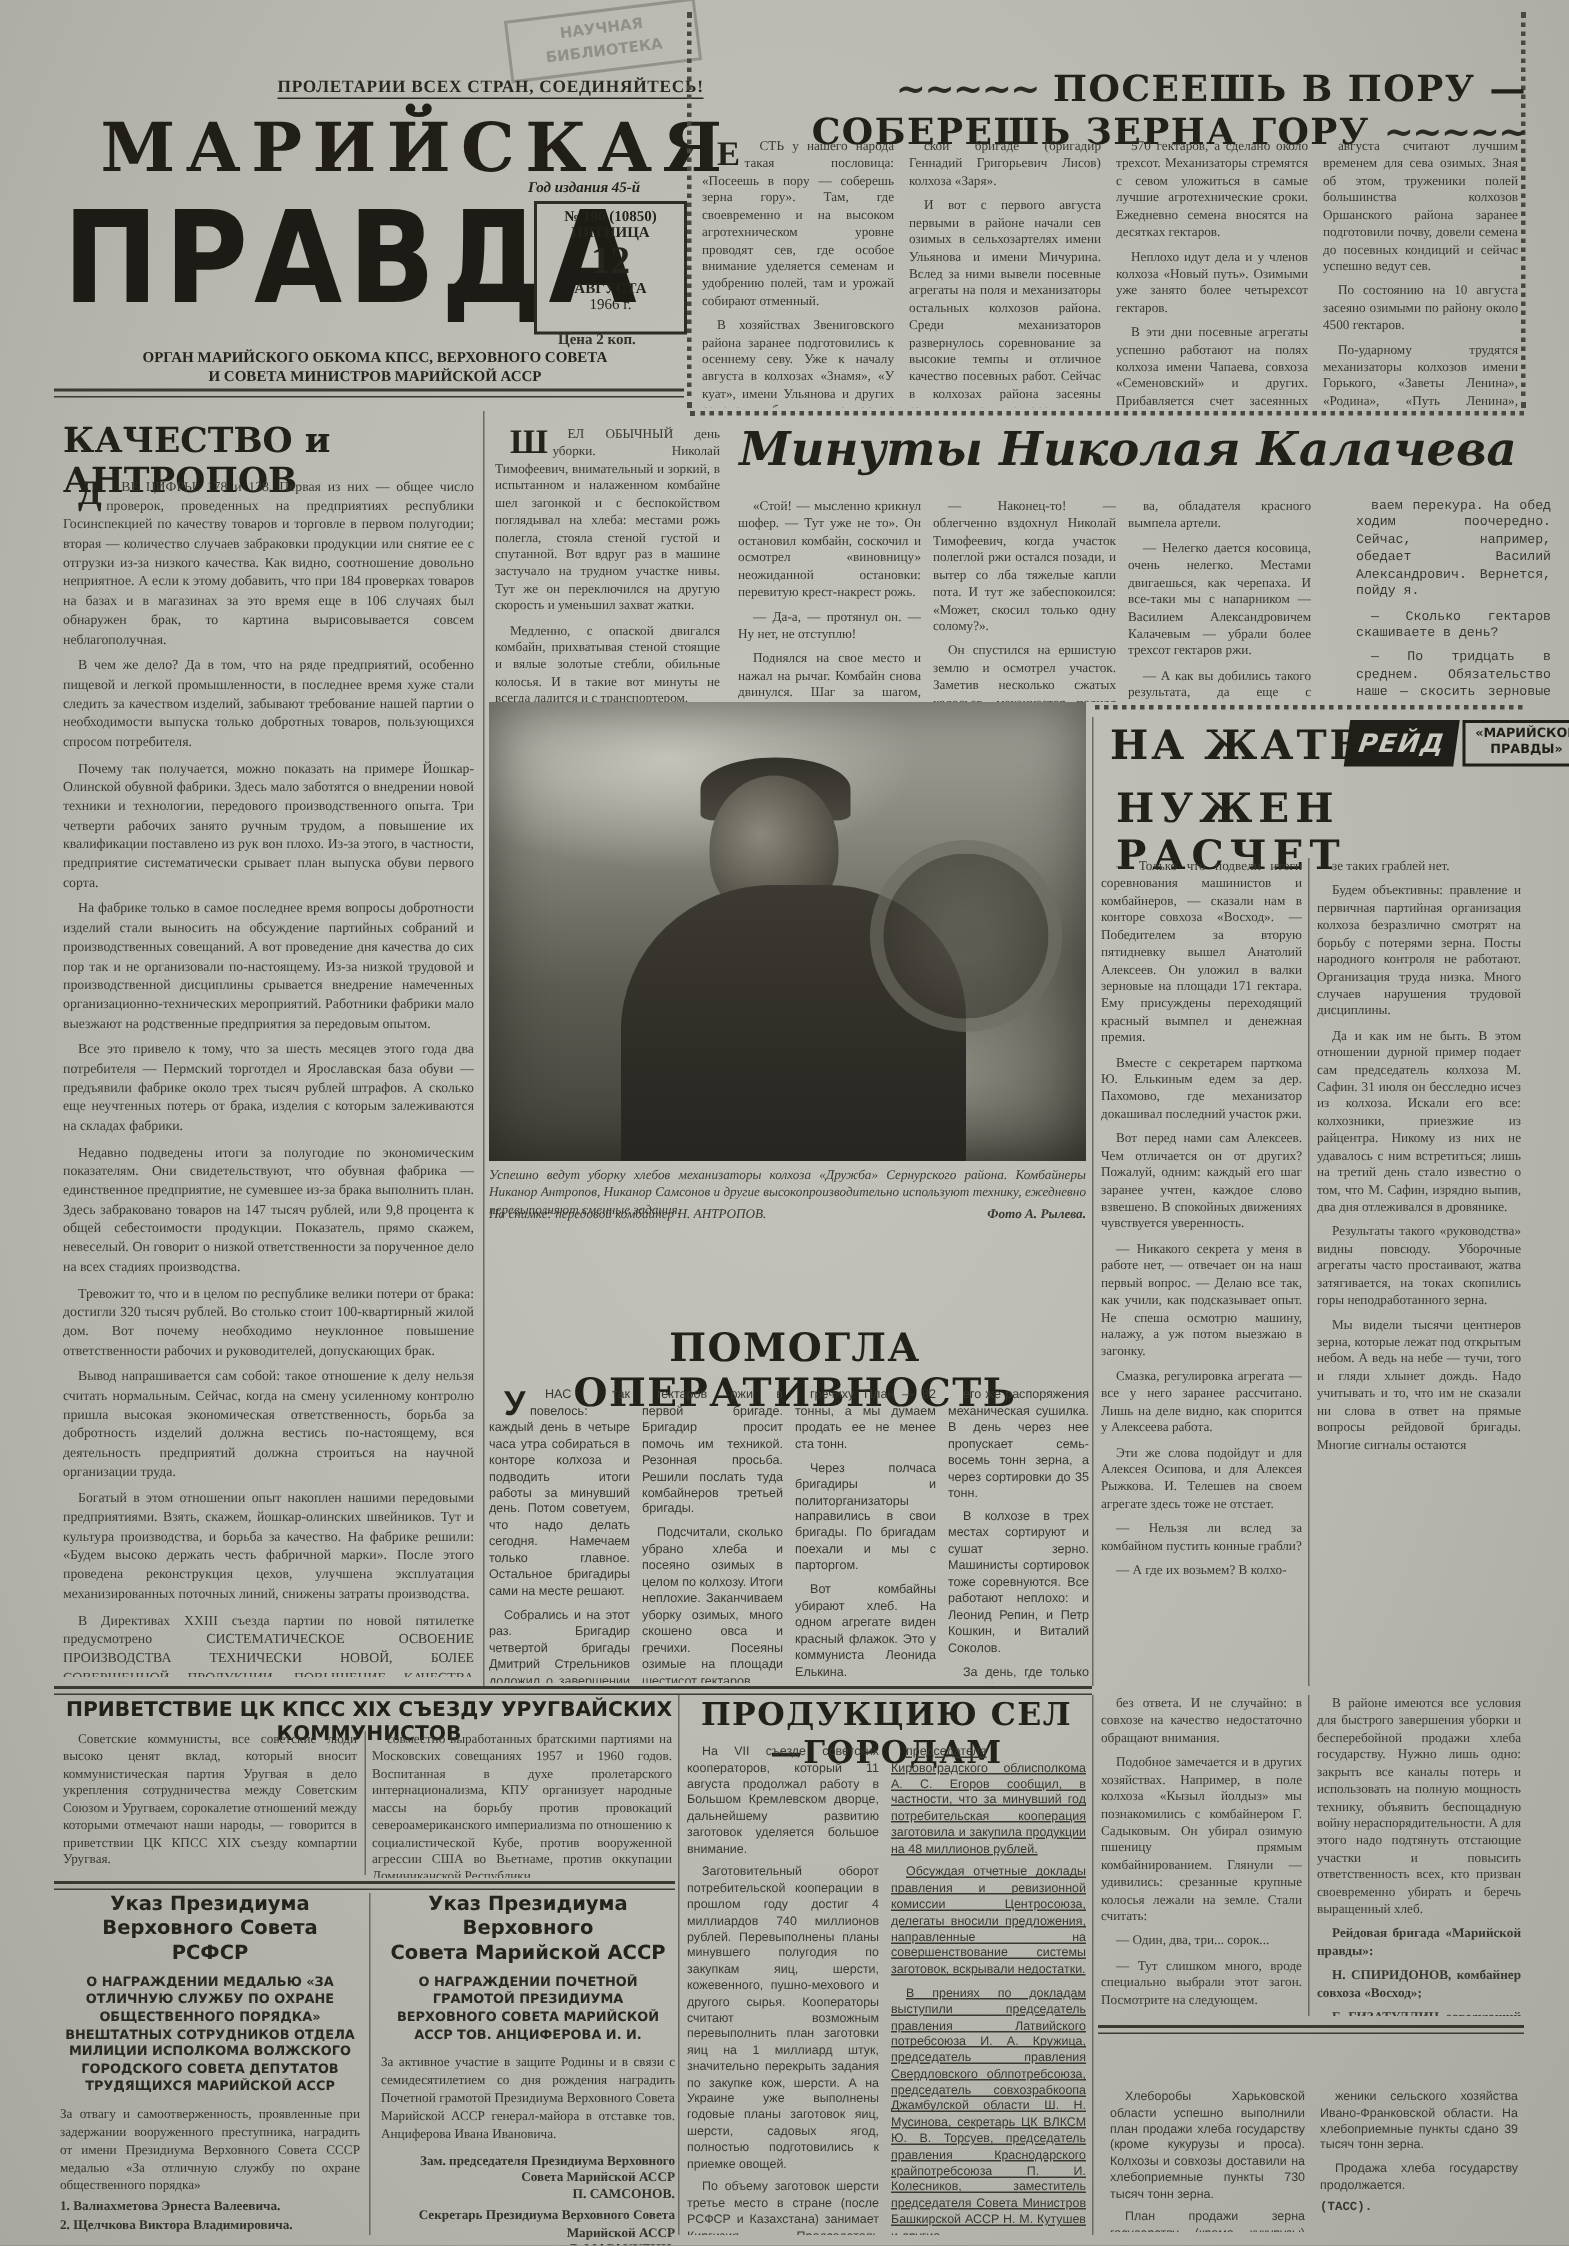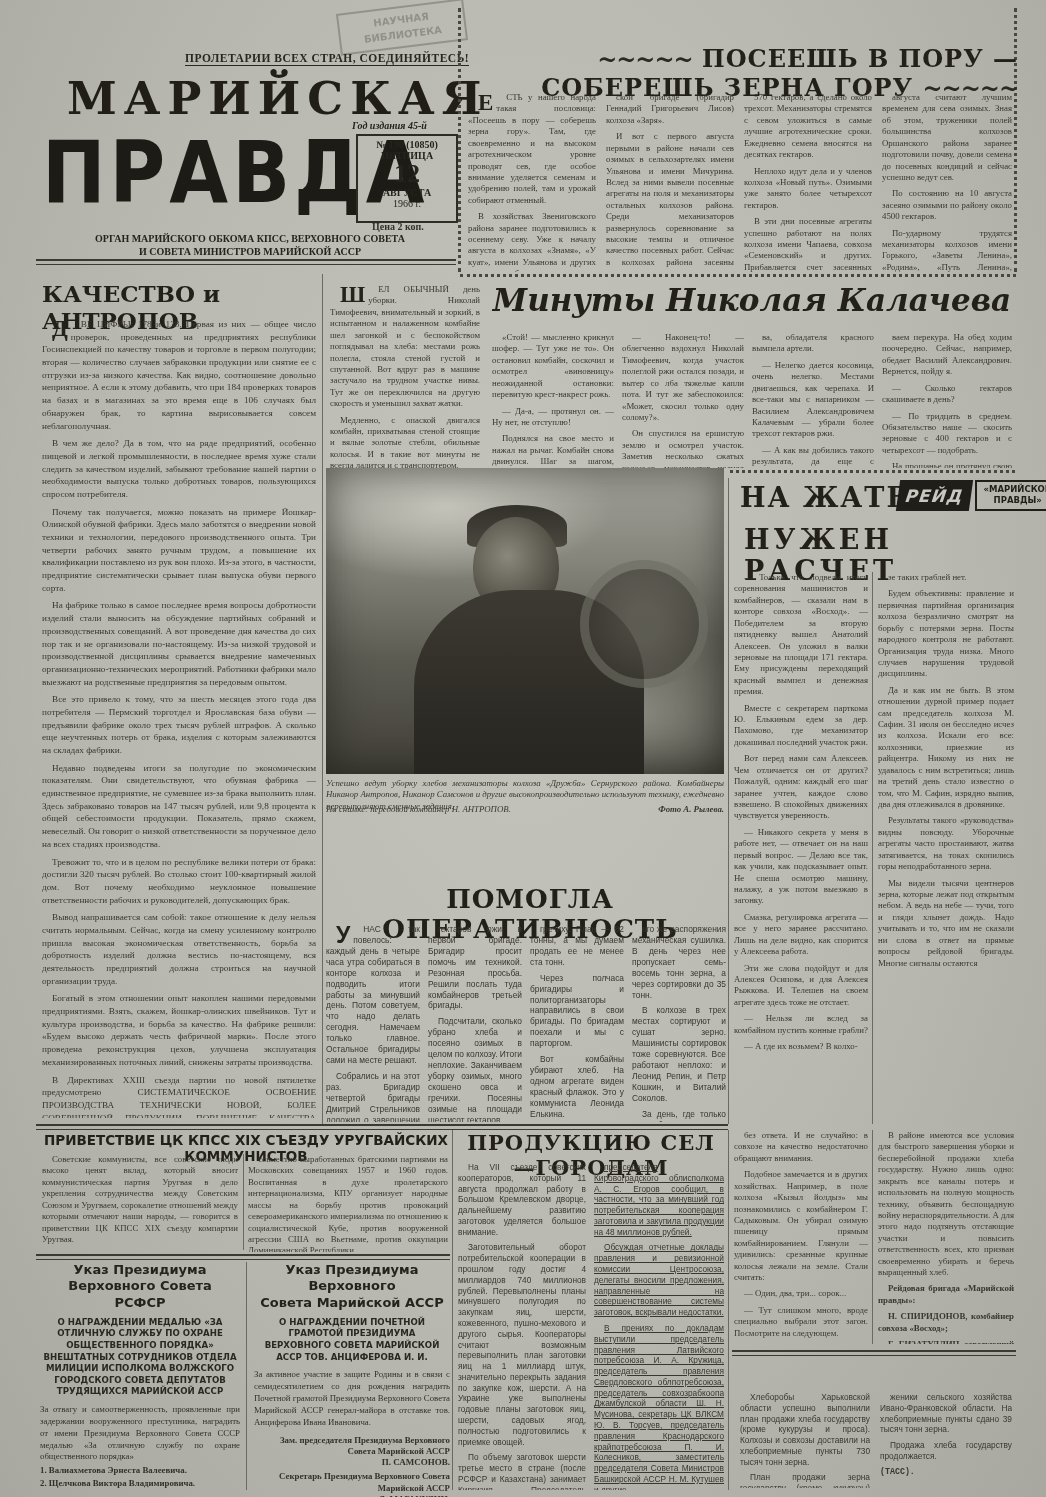--- a/index.html
+++ b/index.html
@@ -133,21 +133,21 @@
     </div>
   <div class="col" style="left:622px;top:332px;width:122px;height:136px;">
       <p class="para">— Наконец-то! — облегченно вздохнул Николай Тимофеевич, когда участок полеглой ржи остался позади, и вытер со лба тяжелые капли пота. И тут же забеспокоился: «Может, скосил только одну солому?».</p>
       <p class="para">Он спустился на ершистую землю и осмотрел участок. Заметив несколько сжатых колосьев, механизатор поднял их и бросил на валок.</p>
     </div>
   <div class="col" style="left:752px;top:332px;width:122px;height:136px;">
       <p class="para">ва, обладателя красного вымпела артели.</p>
       <p class="para">— Нелегко дается косовица, очень нелегко. Местами двигаешься, как черепаха. И все-таки мы с напарником — Василием Александровичем Калачевым — убрали более трехсот гектаров ржи.</p>
       <p class="para">— А как вы добились такого результата, да еще с минимальными потерями?</p>
     </div>
-  <div class="col" style="left:882px;top:332px;width:130px;height:136px;">
+  <div class="col" style="left:904px;top:332px;width:130px;height:136px;font-family:Liberation Mono, monospace;">
       <p class="para">ваем перекура. На обед ходим поочередно. Сейчас, например, обедает Василий Александрович. Вернется, пойду я.</p>
       <p class="para">— Сколько гектаров скашиваете в день?</p>
       <p class="para">— По тридцать в среднем. Обязательство наше — скосить зерновые с 400 гектаров и с четырехсот — подобрать.</p>
       <p class="para">На прощанье он протянул свою трудовую шершавую руку и сказал:</p>
     </div>
   <div class="hrule-thin" style="left:560px;top:471px;width:100px;"></div>
   <div class="bead-h" style="left:730px;top:470px;width:285px;"></div>
 
   <div class="photo" style="left:326px;top:468px;width:398px;height:306px;">
     <div class="cap"></div>

